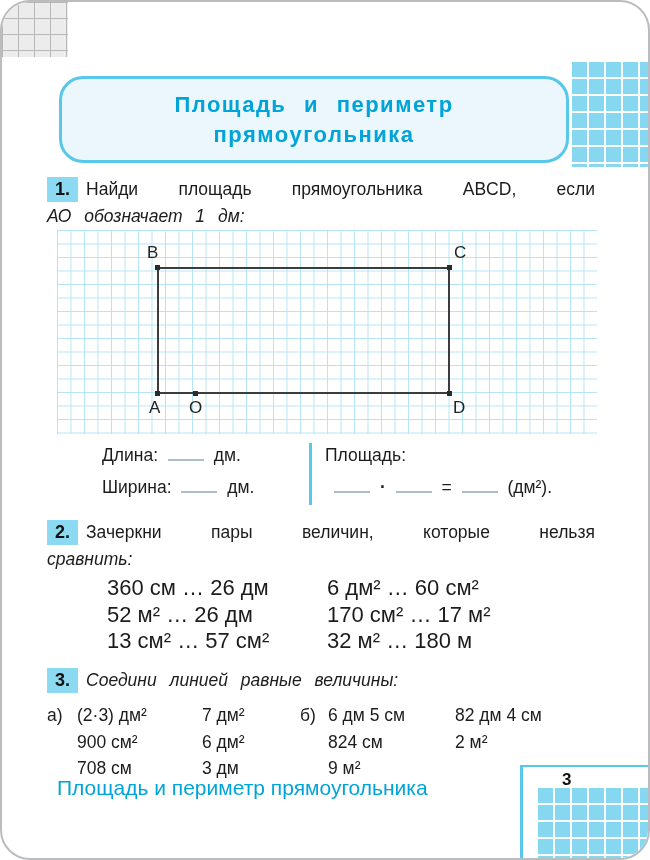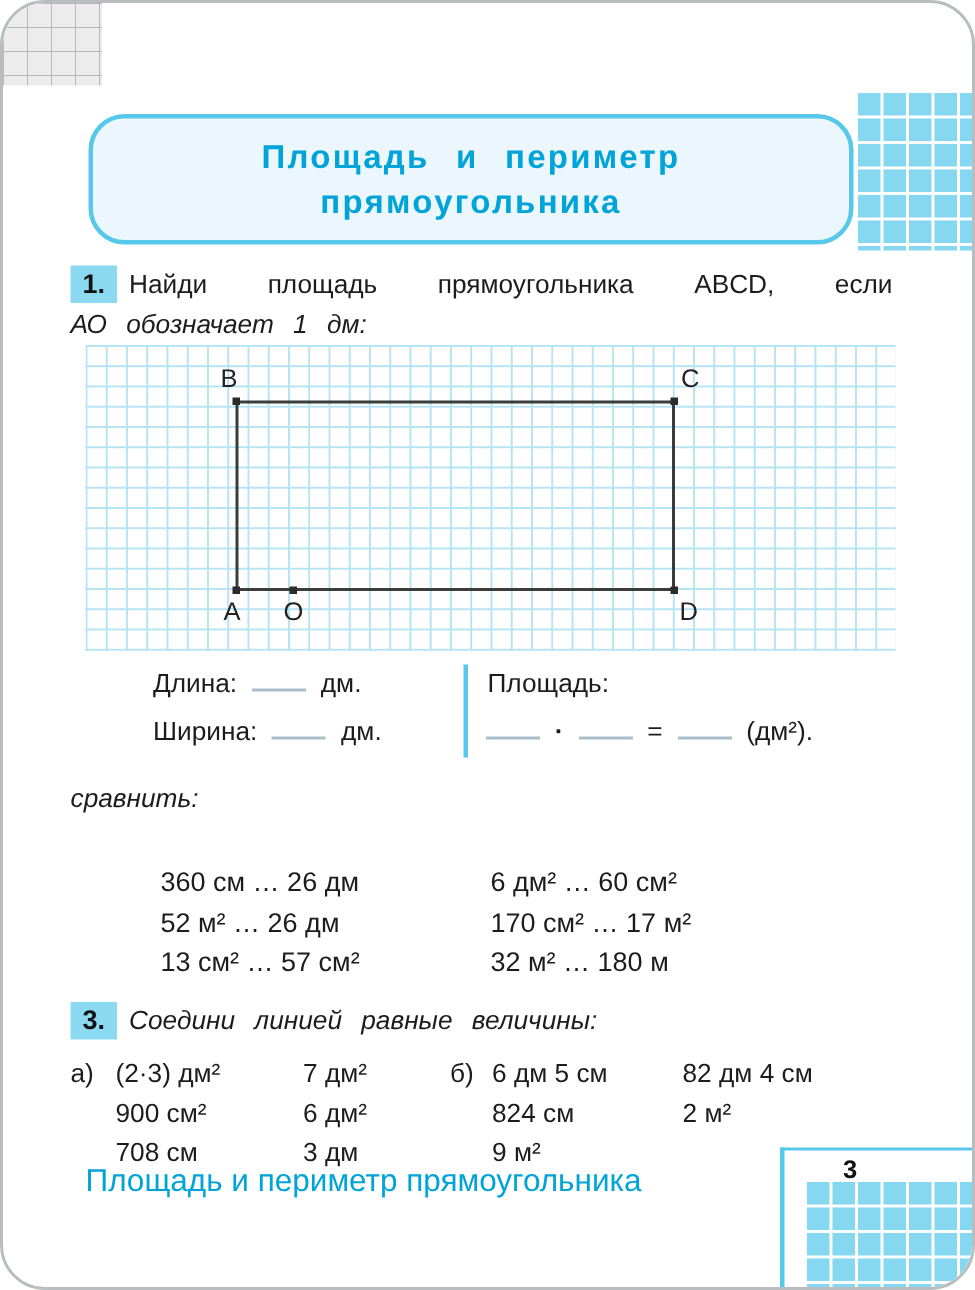--- a/index.html
+++ b/index.html
@@ -72,21 +72,21 @@
   
   .fills { position:absolute; left:0; top:441px; width:650px; height:64px; font-size:17.5px; color:#1c1c1c; }
   .fills .abs { position:absolute; white-space:nowrap; }
   .blank {
     display:inline-block; width:36px; height:15px;
     border-bottom:2px solid #a9bfca; margin:0 5px; vertical-align:baseline;
   }
   .v-divider { position:absolute; left:307px; top:0; width:2.5px; height:62px; background:#58c8ea; }
 
   
-  .t2col { position:absolute; font-size:18px; line-height:26.5px; color:#1c1c1c; white-space:nowrap; }
+  .t2col { position:absolute; font-size:22px; line-height:26.5px; color:#1c1c1c; white-space:nowrap; }
 
   
   .t3grid {
     position:absolute; left:45px; top:700px;
     display:grid; grid-template-columns:30px 125px 98px 28px 127px 120px;
     font-size:17.5px; line-height:26.5px; color:#1c1c1c;
   }
   .t3grid span { white-space:nowrap; }
 
   
@@ -136,31 +136,32 @@
     </div>
     <div class="abs" style="left:100px; top:2px;">
       <span>Длина:</span>
       <span class="blank"></span>
       <span>дм.</span>
     </div>
     <div class="v-divider"></div>
     <div class="abs" style="left:323px; top:2px;">
       <span>Площадь:</span>
     </div>
-    <div class="abs" style="left:317px; top:34px;text-align:center;">
+    <div class="abs" style="left:327px; top:34px;text-align:center;">
       <span class="blank"></span>
       <span style="font-weight:bold;">·</span>
       <span class="blank"></span>
       <span>=</span>
       <span class="blank"></span>
       <span>(дм²).</span>
     </div>
   </div>
 
   <div class="task" style="top:517px;">
+    <div class="line-justify"><span class="numbox">2.</span><span>Зачеркни пары величин, которые нельзя</span></div>
     <div class="wsp">сравнить:</div>
   </div>
   <div class="t2col" style="left:105px; top:573px;">
     <div>360 см … 26 дм</div>
     <div>52 м² … 26 дм</div>
     <div>13 см² … 57 см²</div>
   </div>
   <div class="t2col" style="left:325px; top:573px;">
     <div>6 дм² … 60 см²</div>
     <div>170 см² … 17 м²</div>

